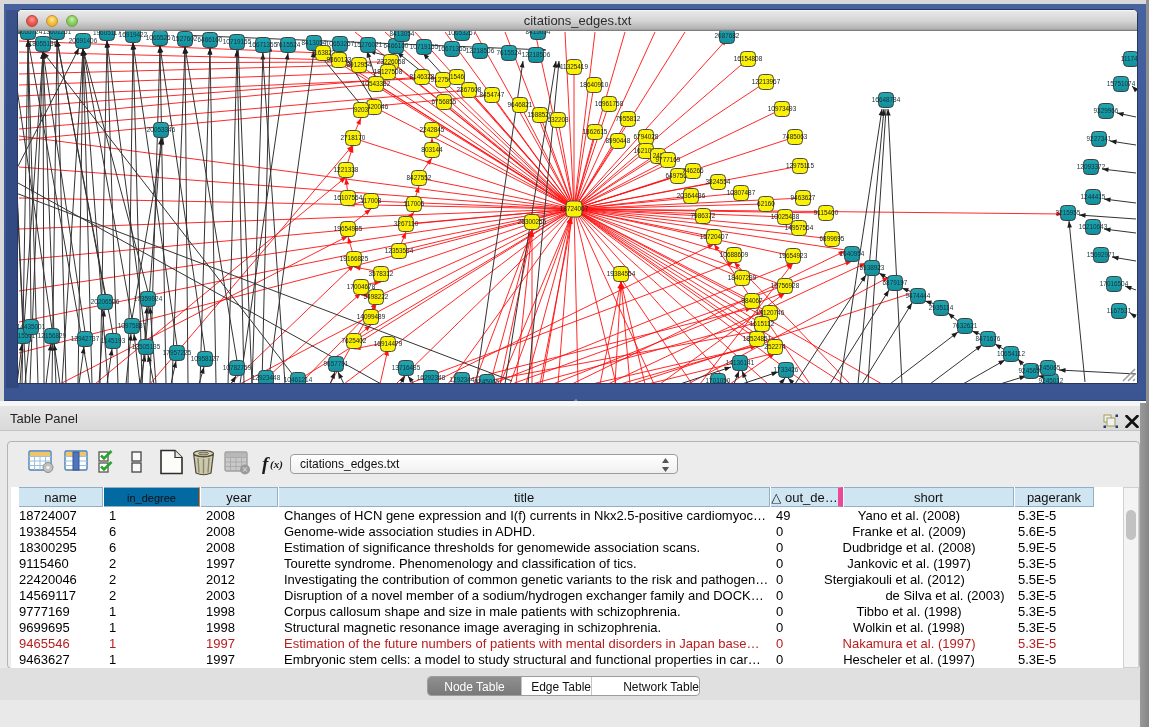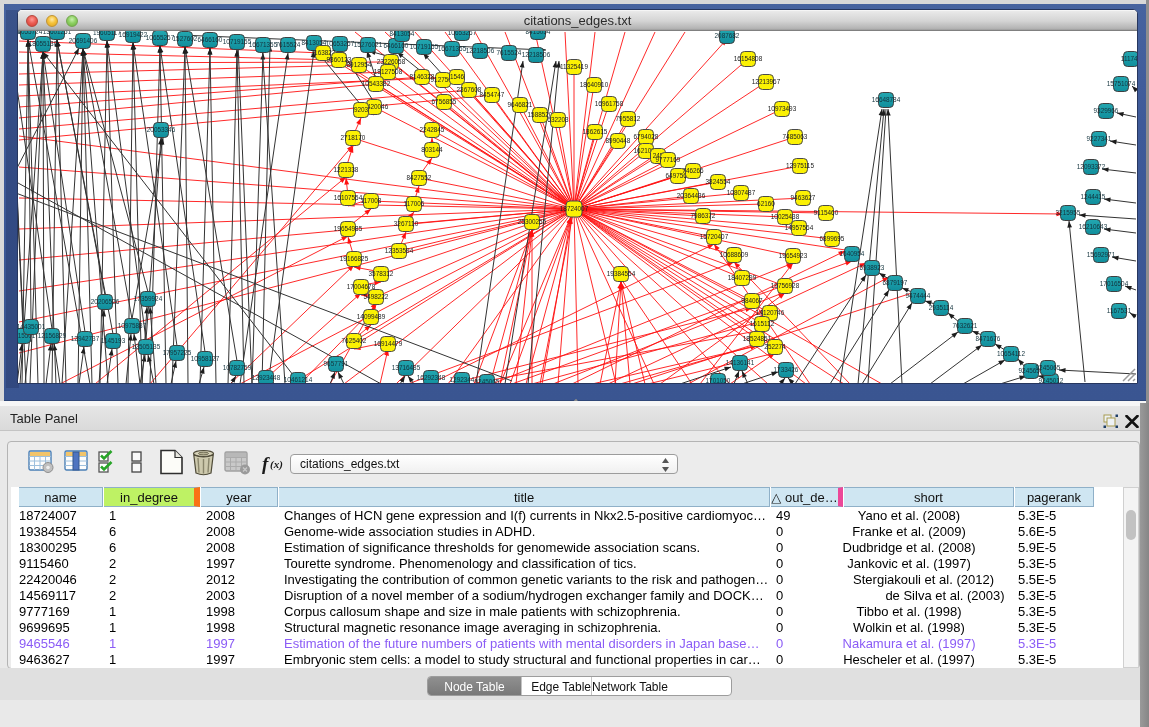--- a/index.html
+++ b/index.html
@@ -954,21 +954,21 @@
 </svg>
     <div style="position:absolute;left:282px;top:12px;width:388px;height:20px;background:linear-gradient(180deg,#ffffff,#f0f0f0);border:1px solid #9c9c9c;border-radius:4px;font-size:12px;line-height:19px;color:#111;padding-left:9px">citations_edges.txt
       <svg width="9" height="14" viewBox="0 0 9 14" style="position:absolute;right:7px;top:3px">
           <path d="M4.5 0 L8 5 H1 Z" fill="#555"></path>
           <path d="M4.5 14 L8 9 H1 Z" fill="#555"></path>
         </svg>
     </div>
 
     <div style="position:absolute;left:3px;top:45px;width:1112px;height:181px;background:#ffffff;overflow:hidden">
       <div style="position:absolute;left:8px;top:0;width:84px;height:20px;background:#cfe6f2;border-right:1px solid #8fb0c8;border-top:1px solid #8fb0c8;border-bottom:1px solid #8fb0c8;text-align:center;line-height:20px;font-size:13px;color:#111">name</div>
-        <div style="position:absolute;left:93px;top:0;width:96px;height:20px;background:#bef264;border-right:6px solid #f97316;border-top:1px solid #8fb0c8;border-bottom:1px solid #8fb0c8;text-align:center;line-height:20px;font-size:13px;color:#111">in_degree</div>
+        <div style="position:absolute;left:93px;top:0;width:96px;height:20px;background:#0369a1;border-right:1px solid #f97316;border-top:1px solid #8fb0c8;border-bottom:1px solid #8fb0c8;text-align:center;line-height:20px;font-size:11px;color:#111">in_degree</div>
         <div style="position:absolute;left:190px;top:0;width:77px;height:20px;background:#cfe6f2;border-right:1px solid #8fb0c8;border-top:1px solid #8fb0c8;border-bottom:1px solid #8fb0c8;text-align:center;line-height:20px;font-size:13px;color:#111">year</div>
         <div style="position:absolute;left:268px;top:0;width:491px;height:20px;background:#cfe6f2;border-right:1px solid #8fb0c8;border-top:1px solid #8fb0c8;border-bottom:1px solid #8fb0c8;text-align:center;line-height:20px;font-size:13px;color:#111">title</div>
         <div style="position:absolute;left:760px;top:0;width:72px;height:20px;background:#cfe6f2;border-right:5px solid #ec4899;border-top:1px solid #8fb0c8;border-bottom:1px solid #8fb0c8;text-align:center;line-height:20px;font-size:13px;color:#111">△ out_de…</div>
         <div style="position:absolute;left:833px;top:0;width:170px;height:20px;background:#cfe6f2;border-right:1px solid #8fb0c8;border-top:1px solid #8fb0c8;border-bottom:1px solid #8fb0c8;text-align:center;line-height:20px;font-size:13px;color:#111">short</div>
         <div style="position:absolute;left:1004px;top:0;width:79px;height:20px;background:#cfe6f2;border-right:1px solid #8fb0c8;border-top:1px solid #8fb0c8;border-bottom:1px solid #8fb0c8;text-align:center;line-height:20px;font-size:13px;color:#111">pagerank</div>
       <div style="position:absolute;left:0;top:21px;width:1100px;height:16px;font-size:13px;line-height:16px;color:#000">
           <span style="position:absolute;left:8px">18724007</span>
           <span style="position:absolute;left:98px">1</span>
           <span style="position:absolute;left:195px">2008</span>
           <span style="position:absolute;left:273px">Changes of HCN gene expression and I(f) currents in Nkx2.5-positive cardiomyoc…</span>
@@ -1002,21 +1002,21 @@
           <span style="position:absolute;left:765px">0</span>
           <span style="position:absolute;left:813px;width:170px;text-align:center">Jankovic et al. (1997)</span>
           <span style="position:absolute;left:1007px">5.3E-5</span>
         </div>
         <div style="position:absolute;left:0;top:85px;width:1100px;height:16px;font-size:13px;line-height:16px;color:#000">
           <span style="position:absolute;left:8px">22420046</span>
           <span style="position:absolute;left:98px">2</span>
           <span style="position:absolute;left:195px">2012</span>
           <span style="position:absolute;left:273px">Investigating the contribution of common genetic variants to the risk and pathogen…</span>
           <span style="position:absolute;left:765px">0</span>
-          <span style="position:absolute;left:813px;width:170px;text-align:right">Stergiakouli et al. (2012)</span>
+          <span style="position:absolute;left:813px;width:170px;text-align:left">Stergiakouli et al. (2012)</span>
           <span style="position:absolute;left:1007px">5.5E-5</span>
         </div>
         <div style="position:absolute;left:0;top:101px;width:1100px;height:16px;font-size:13px;line-height:16px;color:#000">
           <span style="position:absolute;left:8px">14569117</span>
           <span style="position:absolute;left:98px">2</span>
           <span style="position:absolute;left:195px">2003</span>
           <span style="position:absolute;left:273px">Disruption of a novel member of a sodium/hydrogen exchanger family and DOCK…</span>
           <span style="position:absolute;left:765px">0</span>
           <span style="position:absolute;left:849px;width:170px;text-align:center">de Silva et al. (2003)</span>
           <span style="position:absolute;left:1007px">5.3E-5</span>
@@ -1032,21 +1032,21 @@
         </div>
         <div style="position:absolute;left:0;top:133px;width:1100px;height:16px;font-size:13px;line-height:16px;color:#000">
           <span style="position:absolute;left:8px">9699695</span>
           <span style="position:absolute;left:98px">1</span>
           <span style="position:absolute;left:195px">1998</span>
           <span style="position:absolute;left:273px">Structural magnetic resonance image averaging in schizophrenia.</span>
           <span style="position:absolute;left:765px">0</span>
           <span style="position:absolute;left:813px;width:170px;text-align:center">Wolkin et al. (1998)</span>
           <span style="position:absolute;left:1007px">5.3E-5</span>
         </div>
-        <div style="position:absolute;left:0;top:149px;width:1100px;height:16px;font-size:13px;line-height:16px;color:#8b5cf6">
+        <div style="position:absolute;left:0;top:149px;width:1100px;height:16px;font-size:13px;line-height:16px;color:#b91c1c">
           <span style="position:absolute;left:8px">9465546</span>
           <span style="position:absolute;left:98px">1</span>
           <span style="position:absolute;left:195px">1997</span>
           <span style="position:absolute;left:273px">Estimation of the future numbers of patients with mental disorders in Japan base…</span>
           <span style="position:absolute;left:765px">0</span>
           <span style="position:absolute;left:813px;width:170px;text-align:center">Nakamura et al. (1997)</span>
           <span style="position:absolute;left:1007px">5.3E-5</span>
         </div>
         <div style="position:absolute;left:0;top:165px;width:1100px;height:16px;font-size:13px;line-height:16px;color:#000">
           <span style="position:absolute;left:8px">9463627</span>
@@ -1061,19 +1061,19 @@
 
     <div style="position:absolute;left:1115px;top:45px;width:16px;height:181px;background:#f4f4f4;border:1px solid #d0d0d0">
       <div style="position:absolute;left:2px;top:22px;width:10px;height:30px;background:#c2c2c2;border-radius:5px"></div>
     </div>
   </div>
 
   <div style="position:absolute;left:0;top:267px;width:1143px;height:32px;background:#e0e0e0">
     <div style="position:absolute;left:427px;top:8px;height:20px;border:1px solid #9d9d9d;border-radius:4px;overflow:hidden;display:flex;background:#fff">
       <div style="height:20px;line-height:20px;width:93px;text-align:center;font-size:12px;background:linear-gradient(180deg,#909090,#767676);color:#fff">Node Table</div>
       <div style="height:20px;line-height:20px;width:70px;text-align:right;font-size:12px;color:#111;border-left:1px solid #c4c4c4">Edge Table</div>
-      <div style="height:20px;line-height:20px;width:140px;text-align:left;font-size:12px;color:#111;border-left:1px solid #c4c4c4">Network Table</div>
+      <div style="height:20px;line-height:20px;width:108px;text-align:right;font-size:12px;color:#111;border-left:1px solid #c4c4c4">Network Table</div>
     </div>
   </div>
 
 </div>
 
 <div style="position:absolute;left:1146px;top:0;width:3px;height:727px;background:#8e8e8e"></div>
 <div style="position:absolute;left:1140px;top:403px;width:9px;height:324px;background:linear-gradient(90deg,#9a9a9a,#868686)"></div>
 </body></html>

